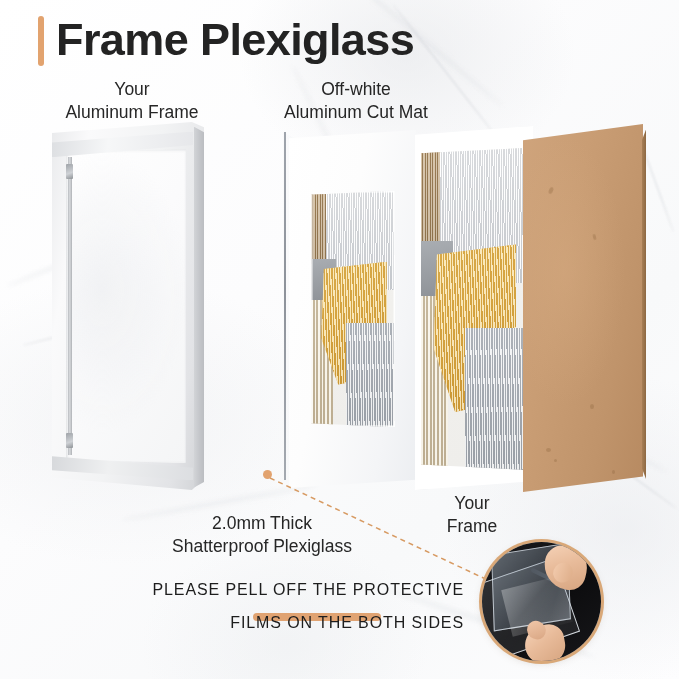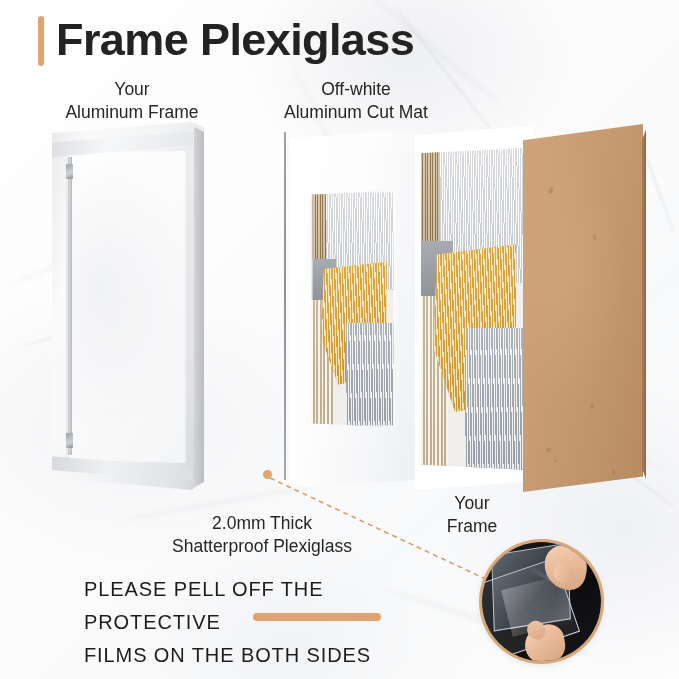--- a/index.html
+++ b/index.html
@@ -220,25 +220,26 @@
     width: 9px; height: 9px;
     border-radius: 50%;
   }
   .connector-svg { position: absolute; left: 0; top: 0; width: 679px; height: 679px; pointer-events: none; }
 
   
   .notice {
     position: absolute;
     left: 84px; top: 573px;
     width: 380px;
-    font-size: 20px;
+    font-size: 16px;
     line-height: 33px;
     letter-spacing: 0.9px;
     color: #1d1d1d;
     white-space: pre-line;
+    text-align: right;
   }
   .notice-highlight {
     position: absolute;
     left: 253px; top: 613px;
     width: 128px; height: 8px;
     border-radius: 4px;
   }
 
   
   .inset-circle {

